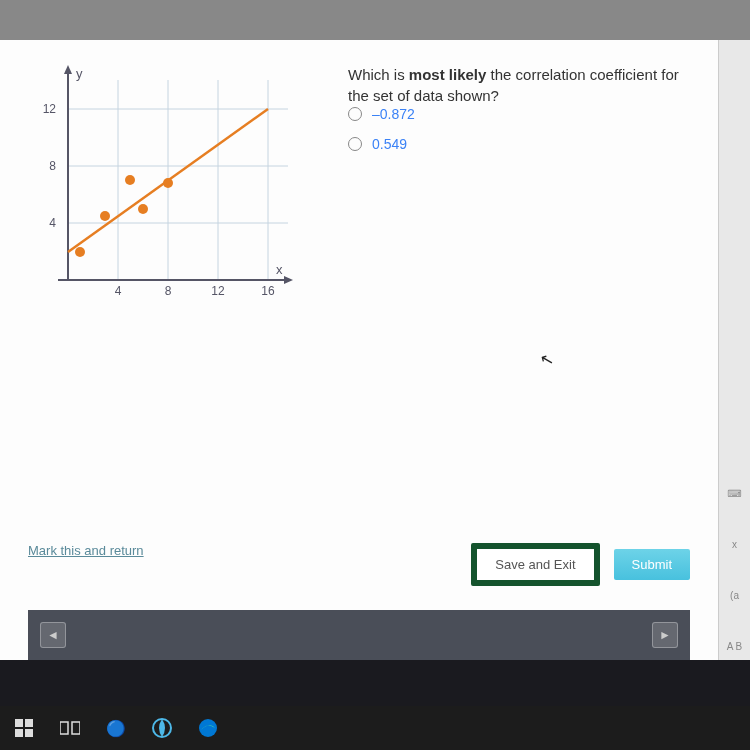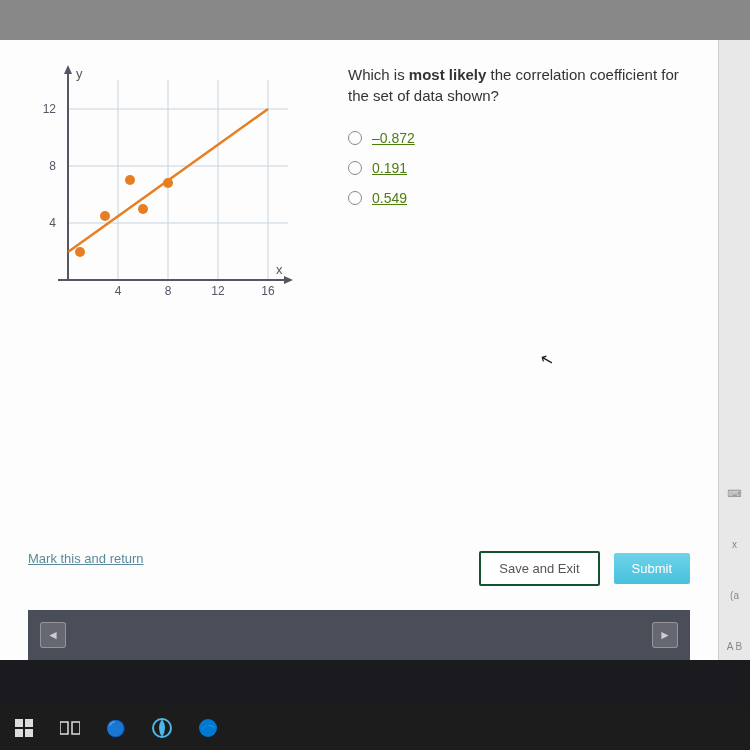--- a/index.html
+++ b/index.html
@@ -38,51 +38,50 @@
       width: 280px;
       height: 260px;
       position: relative;
     }
     .chart-svg { width: 100%; height: 100%; }
     .question-block { flex: 1; padding-top: 4px; }
     .question-text {
       font-size: 15px;
       color: #333;
       line-height: 1.4;
-      margin-bottom: 24px;
     }
     .options { display: flex; flex-direction: column; gap: 14px; }
     .option { display: flex; align-items: center; gap: 10px; cursor: pointer; }
     .radio {
       width: 14px; height: 14px;
       border: 1.5px solid #888;
       border-radius: 50%;
       flex-shrink: 0;
     }
-    .option-label { font-size: 14px; color: #4d7c0f; text-decoration: underline; }
+    .option-label { font-size: 14px; color: #3b82f6; }
     .bottom-bar {
       display: flex;
       justify-content: space-between;
       align-items: flex-start;
       padding: 18px 0 24px;
       border-bottom: 0;
     }
     .mark-return {
       color: #5a8a9a;
       font-size: 13px;
       text-decoration: underline;
       cursor: pointer;
     }
     .action-buttons { display: flex; gap: 14px; align-items: center; }
     .btn {
       padding: 8px 18px;
       font-size: 13px;
       border-radius: 2px;
       cursor: pointer;
-      border: 2px solid #14532d;
+      border: 6px solid #14532d;
     }
     .btn-save { background: #fff; color: #555; }
     .btn-next {
       background: linear-gradient(to bottom, #6dd3e8, #48c1de);
       color: #fff;
       border: none;
       position: relative;
       padding-right: 28px;
       clip-path: polygon(0 0, calc(100% - 12px) 0, 100% 50%, calc(100% - 12px) 100%, 0 100%);
     }
@@ -203,24 +202,20 @@
 
       <div class="question-block">
         <div class="question-text">Which is <b>most likely</b> the correlation coefficient for the set of data shown?</div>
         <div class="options">
           <div class="option">
             <span class="radio"></span>
             <span class="option-label">–0.872</span>
           </div>
           <div class="option">
             <span class="radio"></span>
-            <span class="option-label">0.191</span>
-          </div>
-          <div class="option">
-            <span class="radio"></span>
             <span class="option-label">0.549</span>
           </div>
         </div>
         <div class="cursor-arrow">↖</div>
       </div>
     </div>
 
     <div class="bottom-bar">
       <a class="mark-return">Mark this and return</a>
       <div class="action-buttons">

